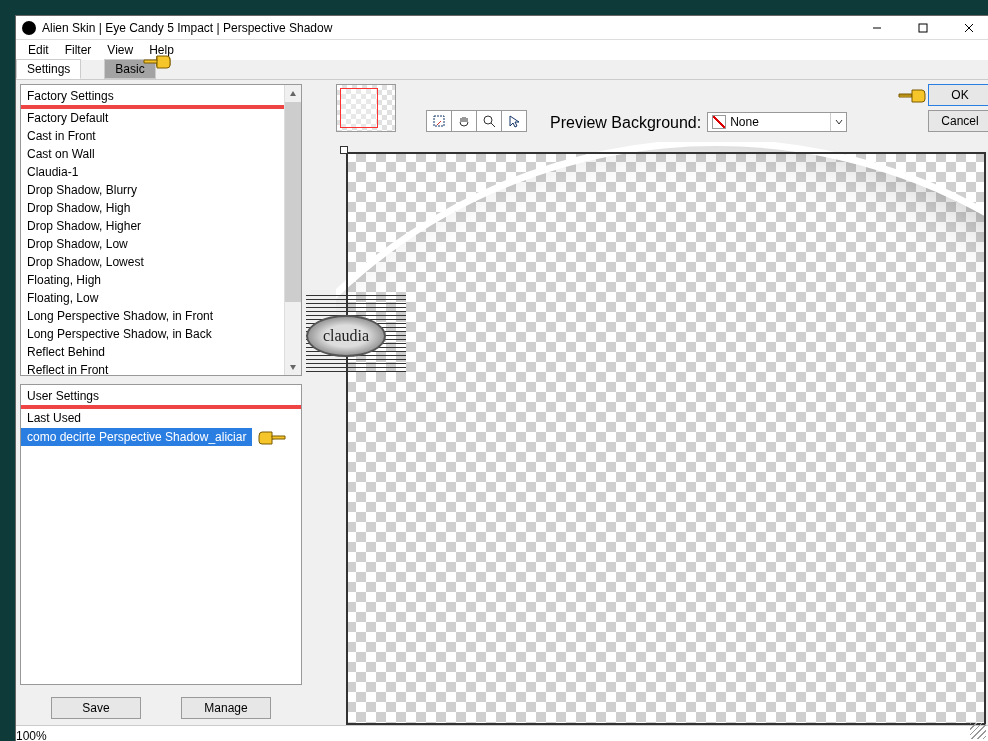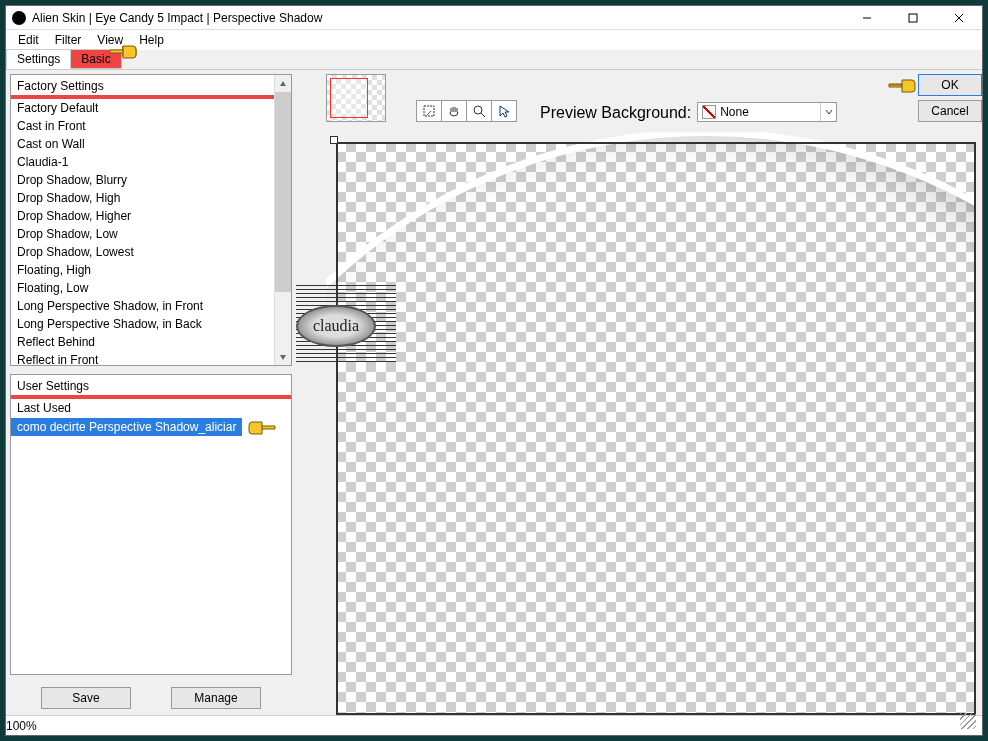--- a/index.html
+++ b/index.html
@@ -1,34 +1,34 @@
 <!DOCTYPE html>
 <html><head>
 <meta charset="utf-8">
 <style>
   * { box-sizing: border-box; font-family: "Segoe UI", Tahoma, sans-serif; }
   html, body { margin: 0; padding: 0; }
   body { width: 988px; height: 741px; background: #0f3a3a; }
-  .outer-border { width: 988px; height: 741px; background: #0f3a3a; padding: 5px; }
+  .outer-border { width: 988px; height: 741px; background: #0f3a3a; padding: 15px; }
   .window { width: 978px; height: 731px; background: #fff; display: flex; flex-direction: column; border: 1px solid #666; }
   
   .titlebar { height: 24px; background: #fff; display: flex; align-items: center; border-bottom: 1px solid #ddd; }
   .titlebar .app-icon { width: 14px; height: 14px; background: #000; border-radius: 50%; margin: 0 6px; }
   .titlebar .title-text { flex: 0 0 auto; font-size: 12px; color: #000; }
   .titlebar .spacer { flex: 1; }
   .titlebar .win-btn { width: 46px; height: 22px; display: flex; align-items: center; justify-content: center; }
   .titlebar .win-btn svg { display: block; }
   
   .menubar { height: 20px; display: flex; align-items: center; padding-left: 4px; font-size: 12px; }
   .menubar .menu-item { padding: 2px 8px; }
   
   .tabstrip { height: 20px; background: #f0f0f0; display: flex; align-items: flex-end; border-bottom: 1px solid #ccc; font-size: 12px; }
   .tab { padding: 2px 10px 2px 10px; border: 1px solid #ccc; background: #fff; margin-right: -1px; position: relative; }
   .tab.active { border-bottom: 1px solid #fff; z-index: 2; }
-  .tab.inactive { background: #ef4444; }
+  .tab.inactive { background: #a3a3a3; margin-left: 24px; }
   .tabstrip .finger { margin-left: -4px; margin-top: -6px; }
   
   .main { flex: 1; display: flex; background: #f0f0f0; overflow: hidden; }
   .left-panel { width: 290px; background: #f0f0f0; display: flex; flex-direction: column; padding: 4px 4px 0 4px; }
   .listbox { background: #fff; border: 1px solid #999; overflow: hidden; position: relative; }
   .listbox.factory { height: 292px; margin-bottom: 8px; display: flex; }
   .listbox.user   { flex: 1; margin-bottom: 6px; }
   .list-inn { flex: 1; overflow: hidden; }
   .list-hdr { font-size: 12px; padding: 4px 6px 2px 6px; border-bottom: 4px solid #ef4444; }
   .list-itm { font-size: 12px; padding: 1px 6px; line-height: 16px; white-space: nowrap; }

